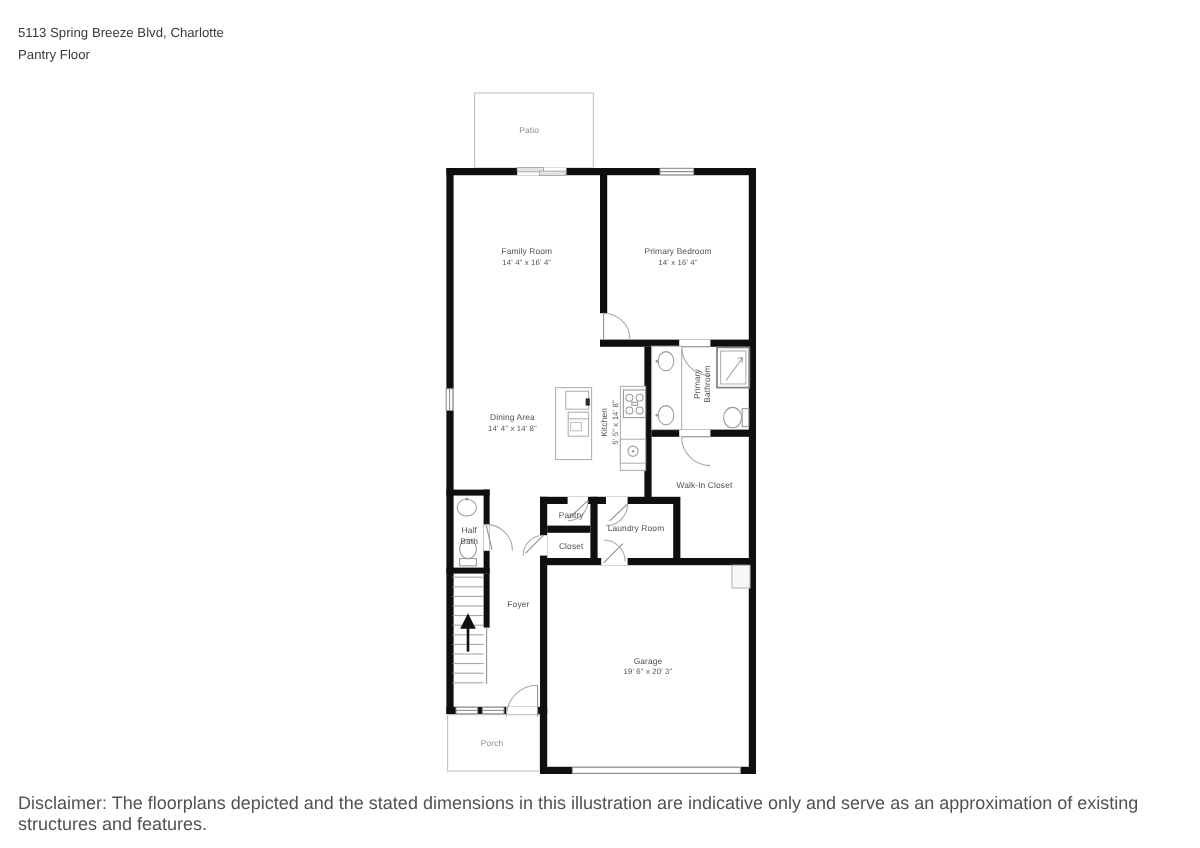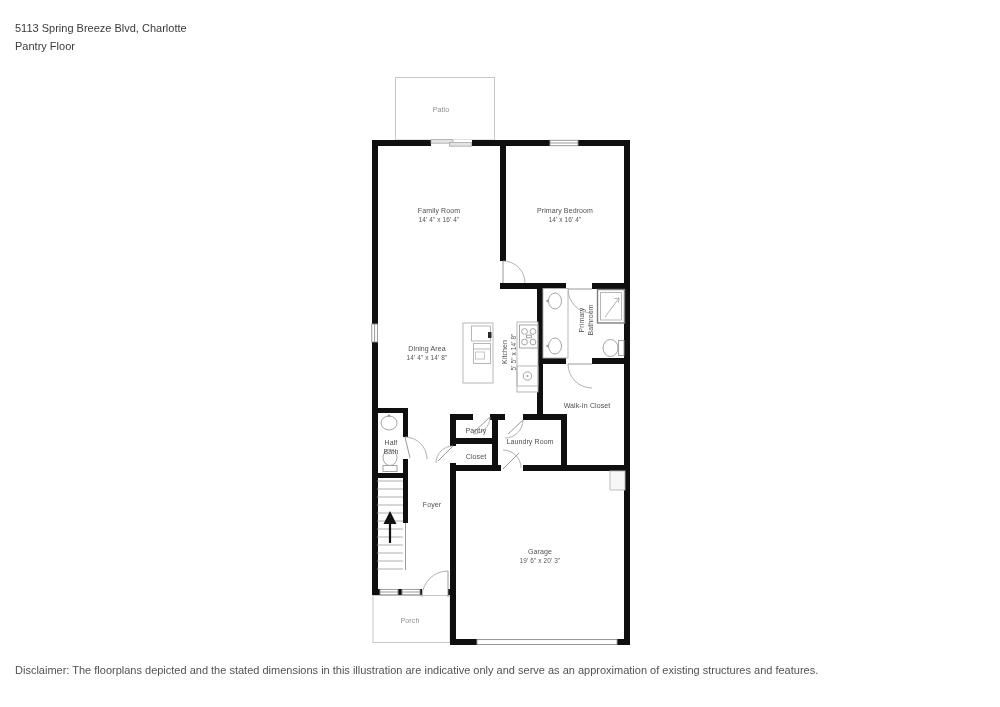--- a/index.html
+++ b/index.html
@@ -7,21 +7,21 @@
         font-family:"Liberation Sans",sans-serif;}
   .header{position:absolute;left:15px;top:19px;color:#3a3a3a;font-size:11px;line-height:18px;}
   .plan-svg{position:absolute;left:0;top:0;}
   .lbl{position:absolute;transform:translate(-50%,-50%);text-align:center;color:#4f4f4f;
        font-size:7px;line-height:9px;white-space:nowrap;letter-spacing:.1px;}
   .lbl .dims{display:block;font-size:6.5px;color:#565656;}
   .lbl .dims:empty{display:none;}
   .lbl.rot{transform:translate(-50%,-50%) rotate(-90deg);}
   .lbl.wrap{white-space:normal;}
   .lbl.outdoor{color:#8e8e8e;}
-  .disclaimer{position:absolute;left:15px;top:661px;color:#525252;font-size:11px;line-height:18px;}
+  .disclaimer{position:absolute;left:15px;top:661px;color:#525252;font-size:15px;line-height:18px;}
 </style>
 </head>
 <body>
 
 <div class="page">
 
   <div class="header">
     <div>5113 Spring Breeze Blvd, Charlotte</div>
     <div>Pantry Floor</div>
   </div>

